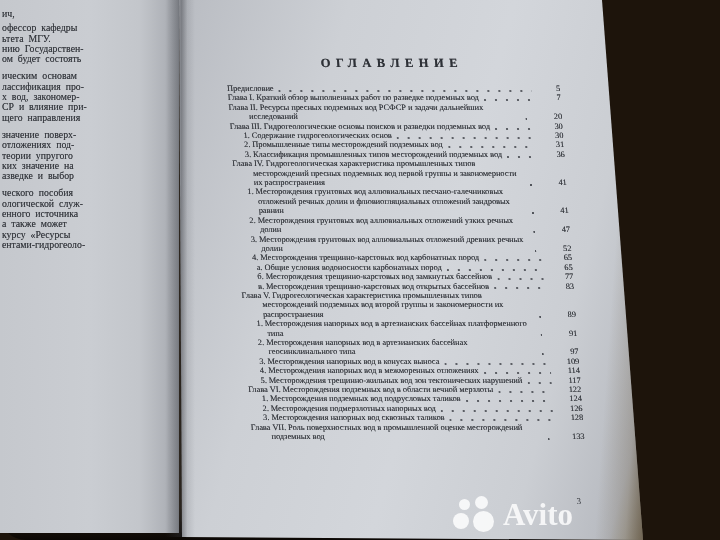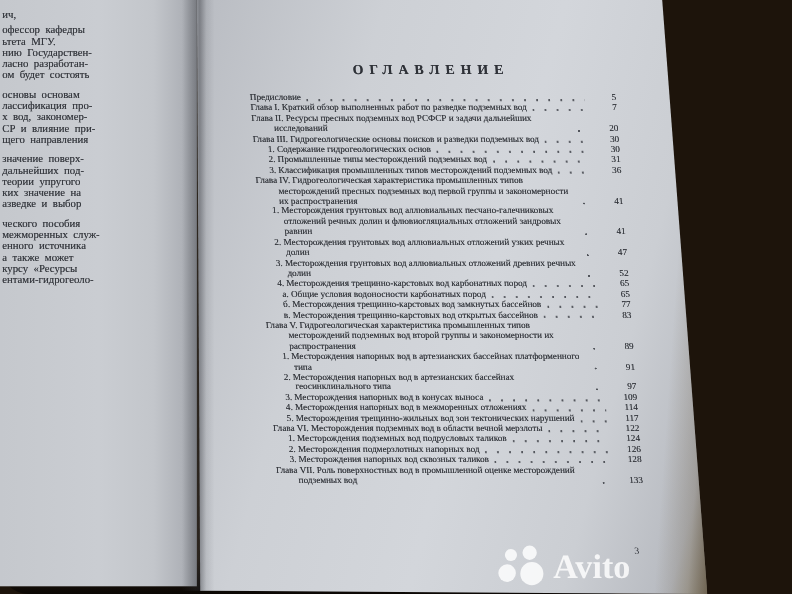--- a/index.html
+++ b/index.html
@@ -97,40 +97,39 @@
 
 <div class="photo">
 
   <div class="left-page">
     <div class="frag" id="fragCol">
         <div class="frag-par">
           <div class="frag-line">ич,</div>
           <div class="frag-line">офессор кафедры</div>
           <div class="frag-line">ьтета МГУ.</div>
           <div class="frag-line">нию Государствен-</div>
-          <div class="frag-line">ласно разработан-</div>
           <div class="frag-line">ом будет состоять</div>
         </div>
         <div class="frag-par">
-          <div class="frag-line">основы основам</div>
+          <div class="frag-line">ическим основам</div>
           <div class="frag-line">лассификация про-</div>
           <div class="frag-line">х вод, закономер-</div>
           <div class="frag-line">СР и влияние при-</div>
           <div class="frag-line">щего направления</div>
         </div>
         <div class="frag-par">
           <div class="frag-line">значение поверх-</div>
-          <div class="frag-line">дальнейших под-</div>
+          <div class="frag-line">отложениях под-</div>
           <div class="frag-line">теории упругого</div>
           <div class="frag-line">ких значение на</div>
           <div class="frag-line">азведке и выбор</div>
         </div>
         <div class="frag-par">
           <div class="frag-line">ческого пособия</div>
-          <div class="frag-line">межморенных служ-</div>
+          <div class="frag-line">ологической служ-</div>
           <div class="frag-line">енного источника</div>
           <div class="frag-line">а также может</div>
           <div class="frag-line">курсу «Ресурсы</div>
           <div class="frag-line">ентами-гидрогеоло-</div>
         </div>
       </div>
   </div>
 
   <div class="gutter"></div>
 

